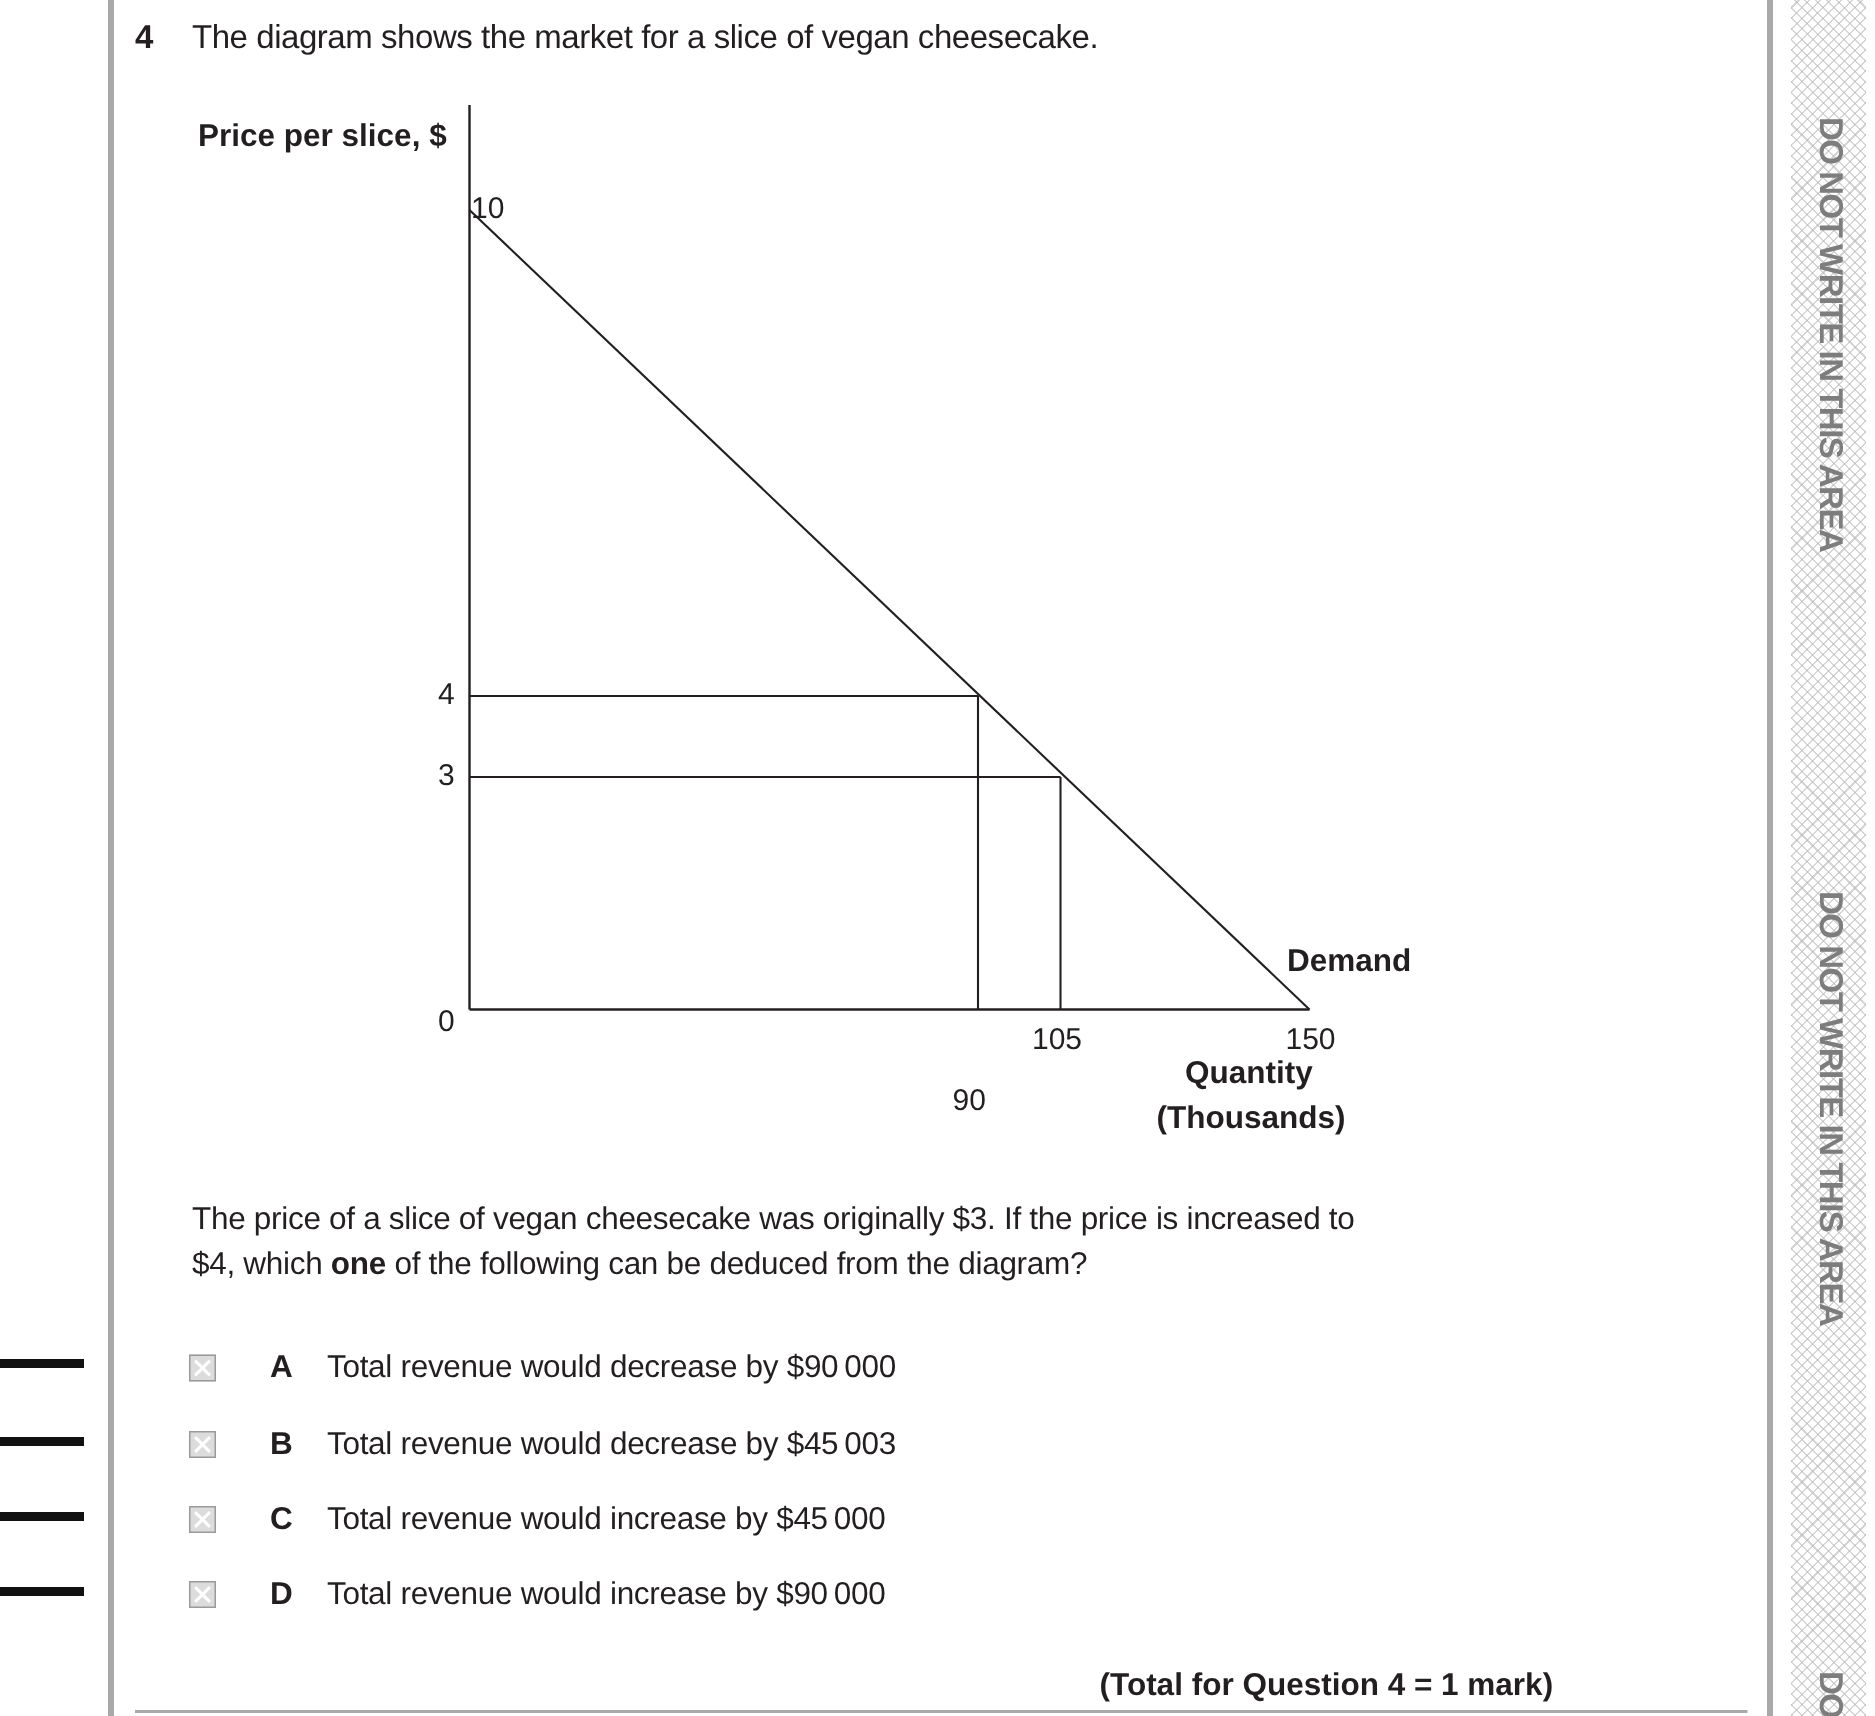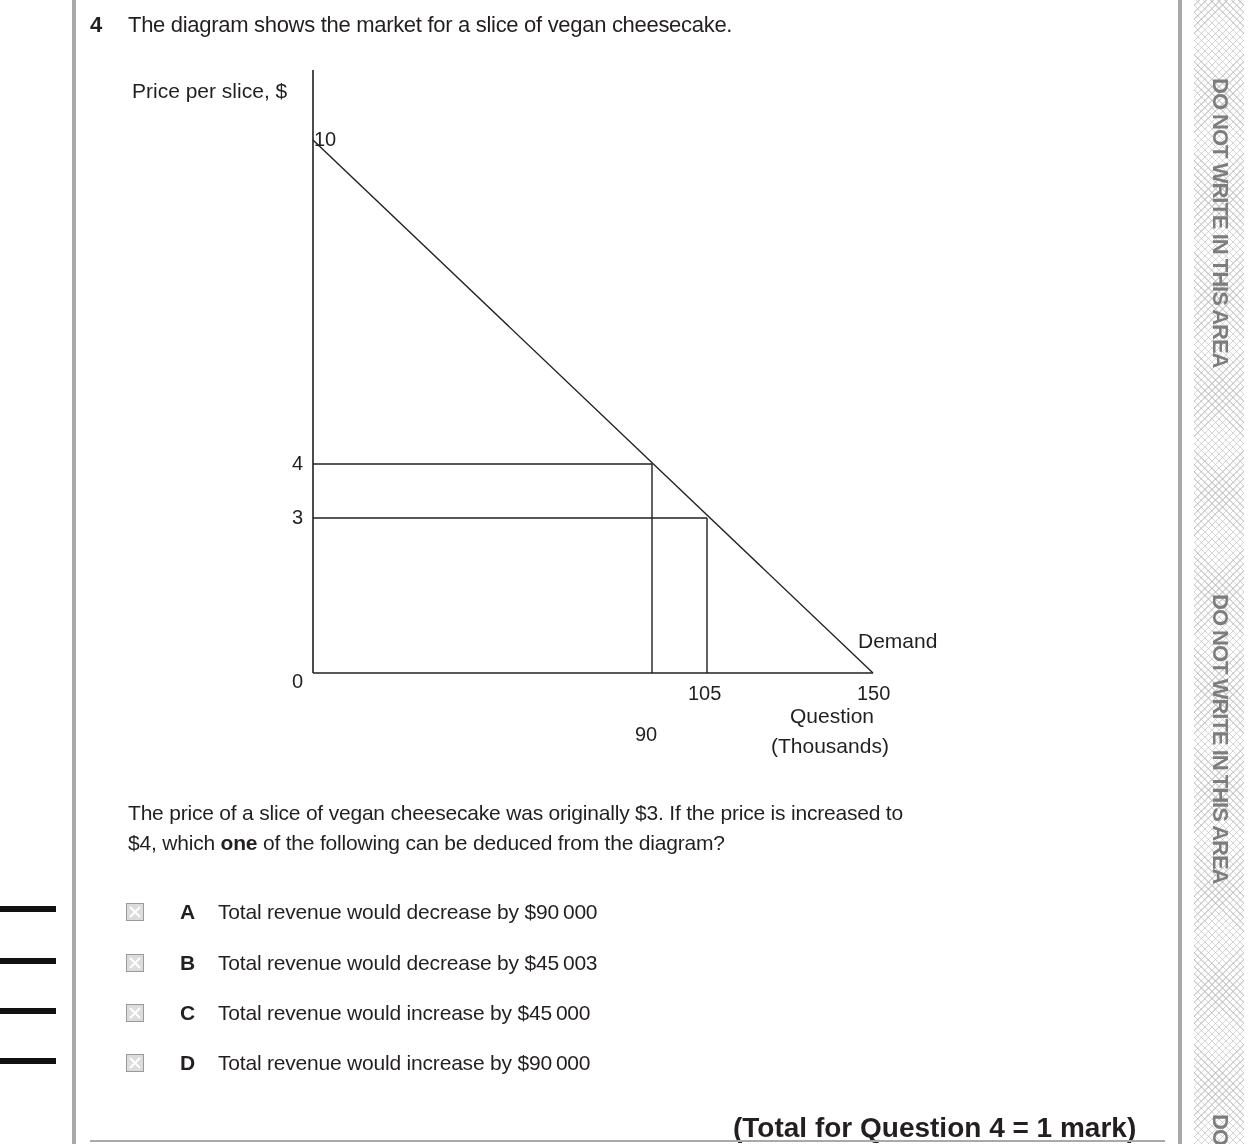--- a/index.html
+++ b/index.html
@@ -87,20 +87,21 @@
     }
     .chart svg {
       position: absolute;
       left: 0;
       top: 0;
     }
     .axis-label {
       position: absolute;
       font-size: 21px;
       white-space: nowrap;
+      font-weight: bold;
     }
     .tick-label {
       position: absolute;
       font-size: 20px;
       white-space: nowrap;
     }
     .stem {
       position: absolute;
       left: 128px;
       top: 798px;
@@ -145,21 +146,21 @@
       display: inline-block;
     }
     .opt-text {
       letter-spacing: -0.2px;
     }
     .total {
       position: absolute;
       left: 733px;
       top: 1112px;
       font-weight: bold;
-      font-size: 28px;
+      font-size: 21px;
       white-space: nowrap;
     }
     .bottom-rule {
       position: absolute;
       left: 90px;
       top: 1140px;
       width: 1075px;
       height: 2px;
       background: #a9a9a9;
     }
@@ -200,21 +201,21 @@
   <div class="axis-label" style="left:132px; top:79px;">Price per slice, $</div>
   <div class="tick-label" style="left:281px; top:128px;margin-left:33px;">10</div>
   <div class="tick-label" style="left:292px; top:452px;">4</div>
   <div class="tick-label" style="left:292px; top:506px;">3</div>
   <div class="tick-label" style="left:292px; top:670px;">0</div>
 
   <div class="tick-label" style="left:635px; top:682px;margin-top:41px;">90</div>
   <div class="tick-label" style="left:688px; top:682px;">105</div>
   <div class="tick-label" style="left:857px; top:682px;">150</div>
 
-  <div class="axis-label" style="left:790px; top:704px;">Question</div>
+  <div class="axis-label" style="left:790px; top:704px;">Quantity</div>
   <div class="axis-label" style="left:771px; top:734px;">(Thousands)</div>
 
   <div class="axis-label" style="left:858px; top:629px;">Demand</div>
 </div>
 
 <div class="stem">
   <span>The price of a slice of vegan cheesecake was originally $3. If the price is increased to</span><br>
   <span>$4, which </span><b>one</b><span> of the following can be deduced from the diagram?</span>
 </div>
 

